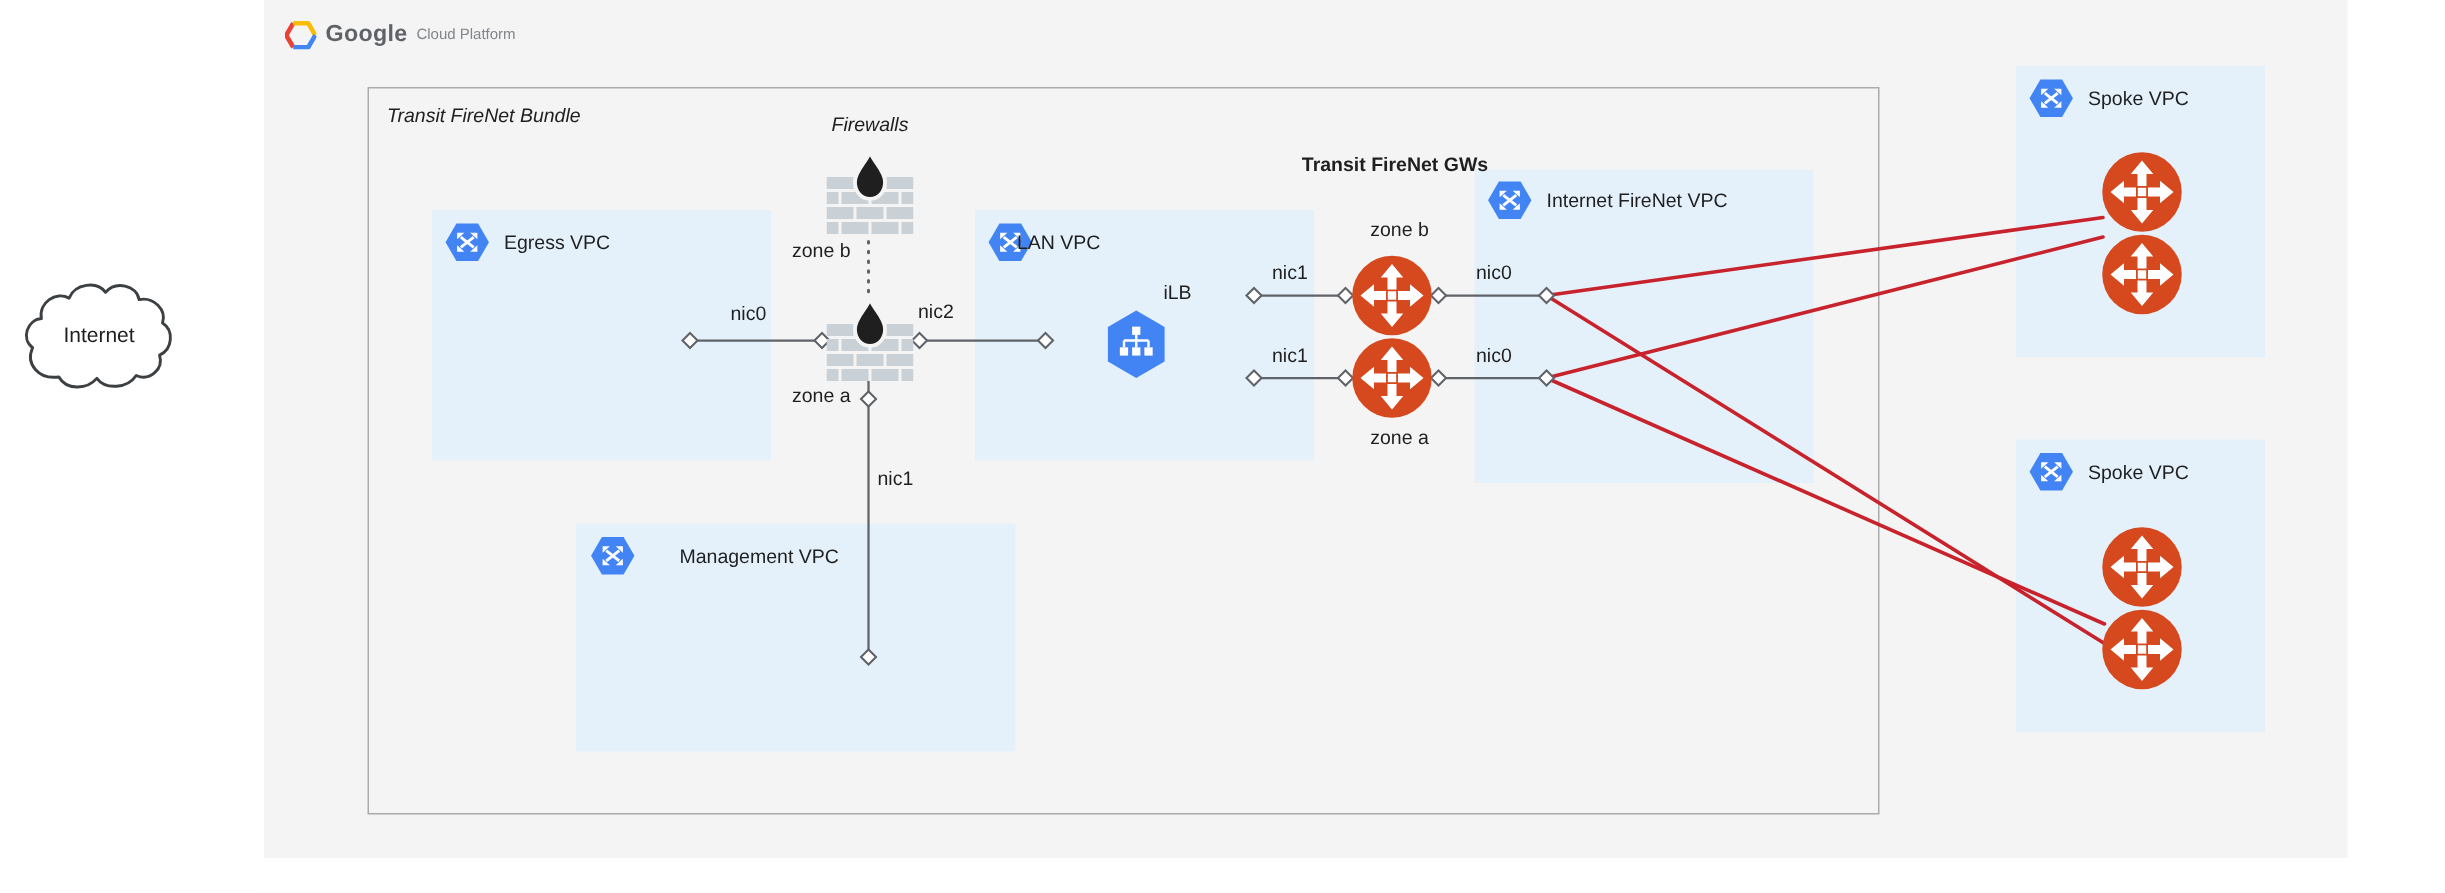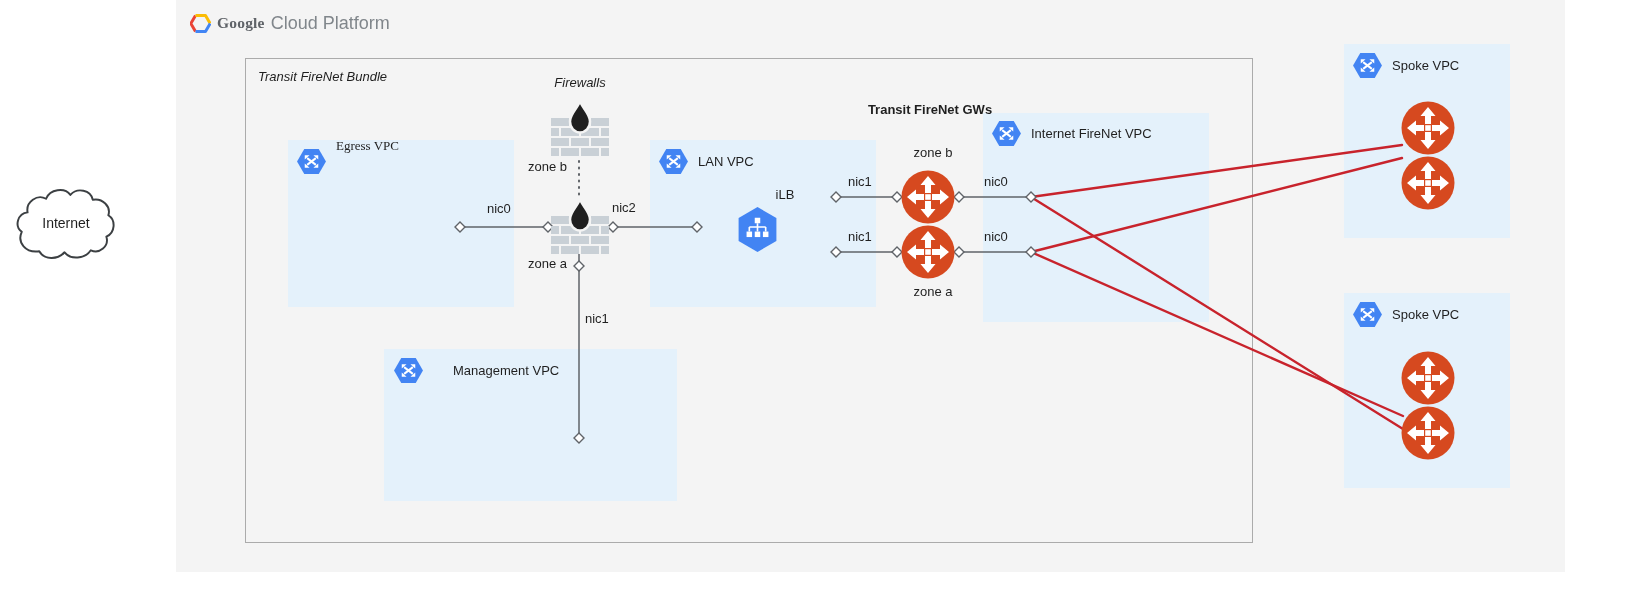--- a/index.html
+++ b/index.html
@@ -11,22 +11,22 @@
   .wires { position:absolute; left:0; top:0; z-index:2; pointer-events:none; }
   .icon { position:absolute; z-index:3; }
   .label { position:absolute; z-index:4; font-size:13px; color:var(--text-dark,#1f1f1f); white-space:nowrap; line-height:1; }
   .label.center { transform:translateX(-50%); }
   .label.lg { font-size:14px; }
   .wire { stroke:var(--wire-gray,#5f6368); stroke-width:1.5; fill:none; }
   .wire-dotted { stroke:var(--wire-gray,#5f6368); stroke-width:2; fill:none; stroke-dasharray:1 5.5; stroke-linecap:round; }
   .redlink { stroke:var(--red-link,#c8232c); stroke-width:2.4; fill:none; stroke-linecap:round; }
   .dmd { fill:#ffffff; stroke:var(--wire-gray,#5f6368); stroke-width:1.4; }
   .gcp-logo { position:absolute; left:190px; top:12px; height:22px; display:flex; align-items:center; gap:6px; z-index:4; }
-  .gcp-logo .brand-a { font-size:15.5px; font-weight:bold; color:var(--logo-gray,#5f6368); letter-spacing:.2px;font-family:Liberation Serif, serif; }
-  .gcp-logo .brand-b { font-size:18px; color:var(--logo-gray-light,#80868b); }
+  .gcp-logo .brand-a { font-size:15.5px; font-weight:bold; color:var(--logo-gray,#5f6368); letter-spacing:.2px; }
+  .gcp-logo .brand-b { font-size:10px; color:var(--logo-gray-light,#80868b); }
   .cloud-shape { position:absolute; left:13px; top:182px; z-index:3; }
 </style>
 </head>
 <body>
 
 <svg width="0" height="0" style="position:absolute" aria-hidden="true">
   <defs>
     <symbol id="sym-vpc" viewBox="0 0 32 28">
       <polygon points="8.5,1 23.5,1 31,14 23.5,27 8.5,27 1,14" style="fill:var(--hexagon-blue,#4284f3)"></polygon>
       <line x1="11.5" y1="10.5" x2="20.5" y2="17.5" style="stroke:#fff;stroke-width:2"></line>
@@ -182,24 +182,24 @@
       <use href="#sym-gateway"></use>
     </svg>
   <svg class="icon" style="left:1401px; top:406px;" width="54" height="54">
       <use href="#sym-gateway"></use>
     </svg>
 
   <span class="label center" style="left:580px; top:76px;font-style:italic;">Firewalls</span>
   <span class="label" style="left:528px; top:160px;">zone b</span>
   <span class="label" style="left:528px; top:257px;">zone a</span>
 
-  <span class="label" style="left:336px; top:139px;font-family:Liberation Serif, serif;">Egress VPC</span>
+  <span class="label" style="left:336px; top:155px;">Egress VPC</span>
   <span class="label" style="left:487px; top:202px;">nic0</span>
 
-  <span class="label" style="left:698px; top:155px;">LAN VPC</span>
+  <span class="label" style="left:678px; top:155px;">LAN VPC</span>
   <span class="label" style="left:612px; top:201px;">nic2</span>
   <span class="label center" style="left:785px; top:188px;">iLB</span>
 
   <span class="label" style="left:453px; top:364px;">Management VPC</span>
   <span class="label" style="left:585px; top:312px;">nic1</span>
 
   <span class="label center" style="left:930px; top:103px;font-weight:bold;">Transit FireNet GWs</span>
   <span class="label center" style="left:933px; top:146px;">zone b</span>
   <span class="label center" style="left:933px; top:285px;">zone a</span>
   <span class="label" style="left:848px; top:175px;">nic1</span>

